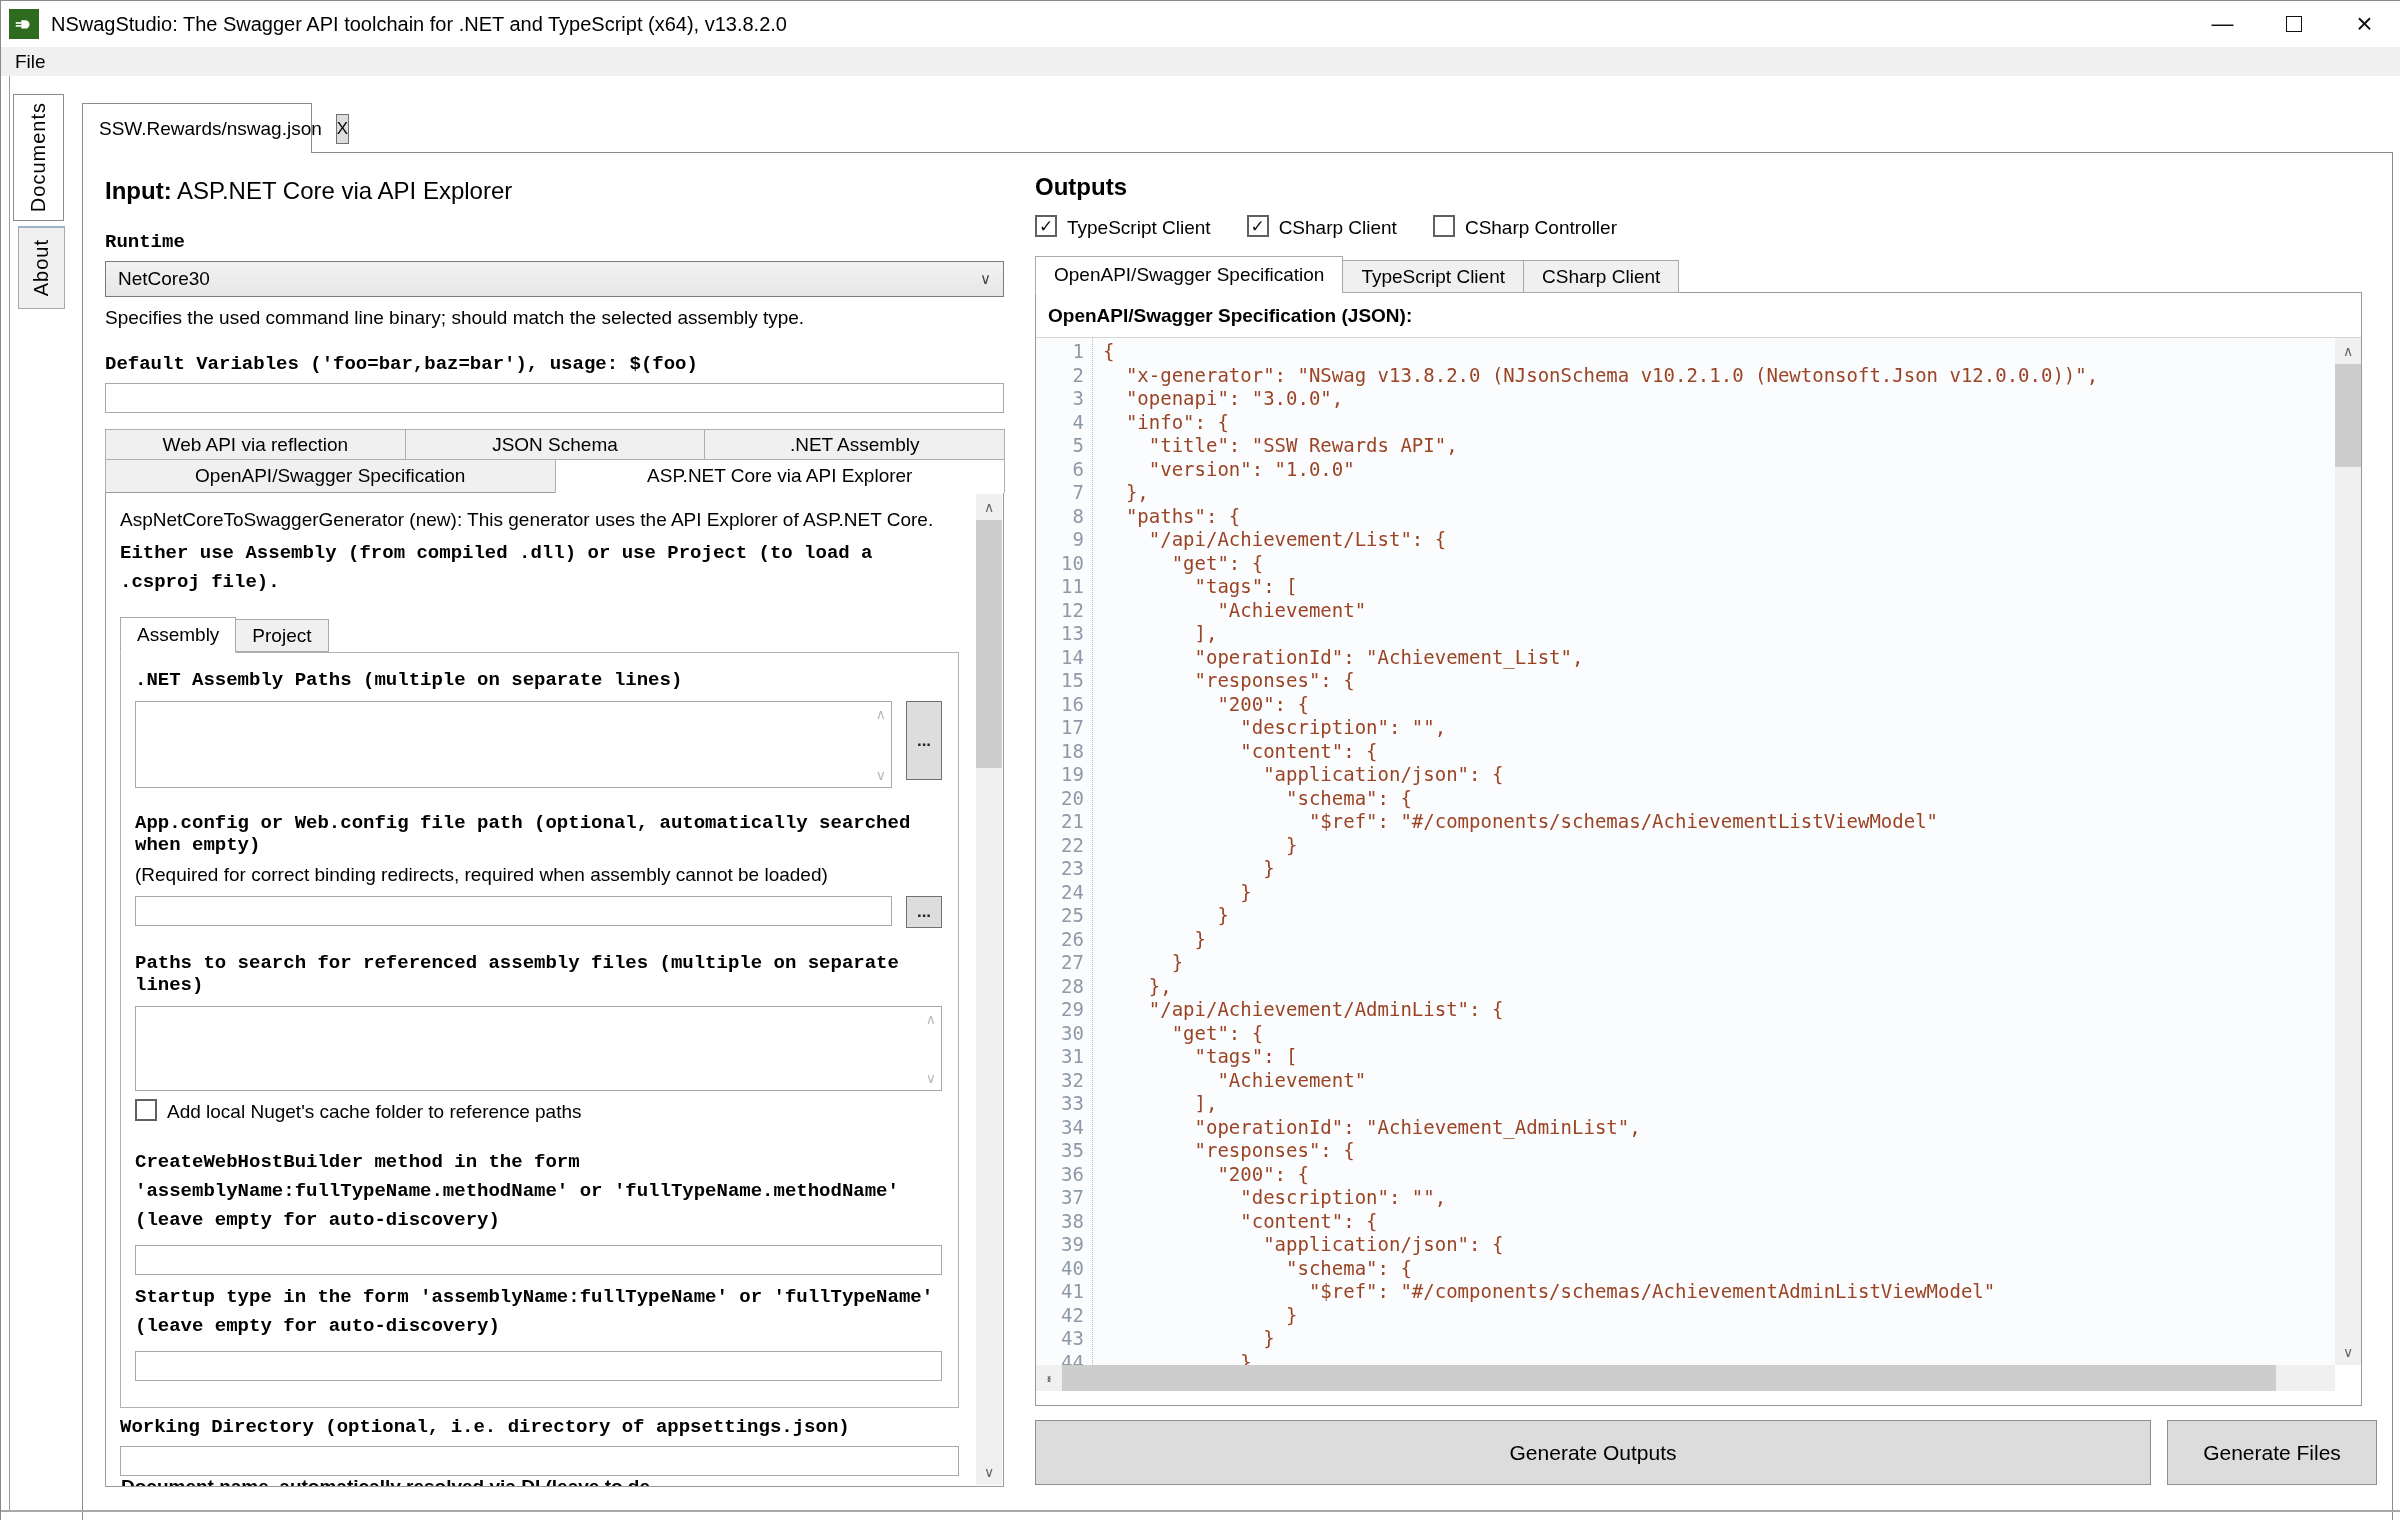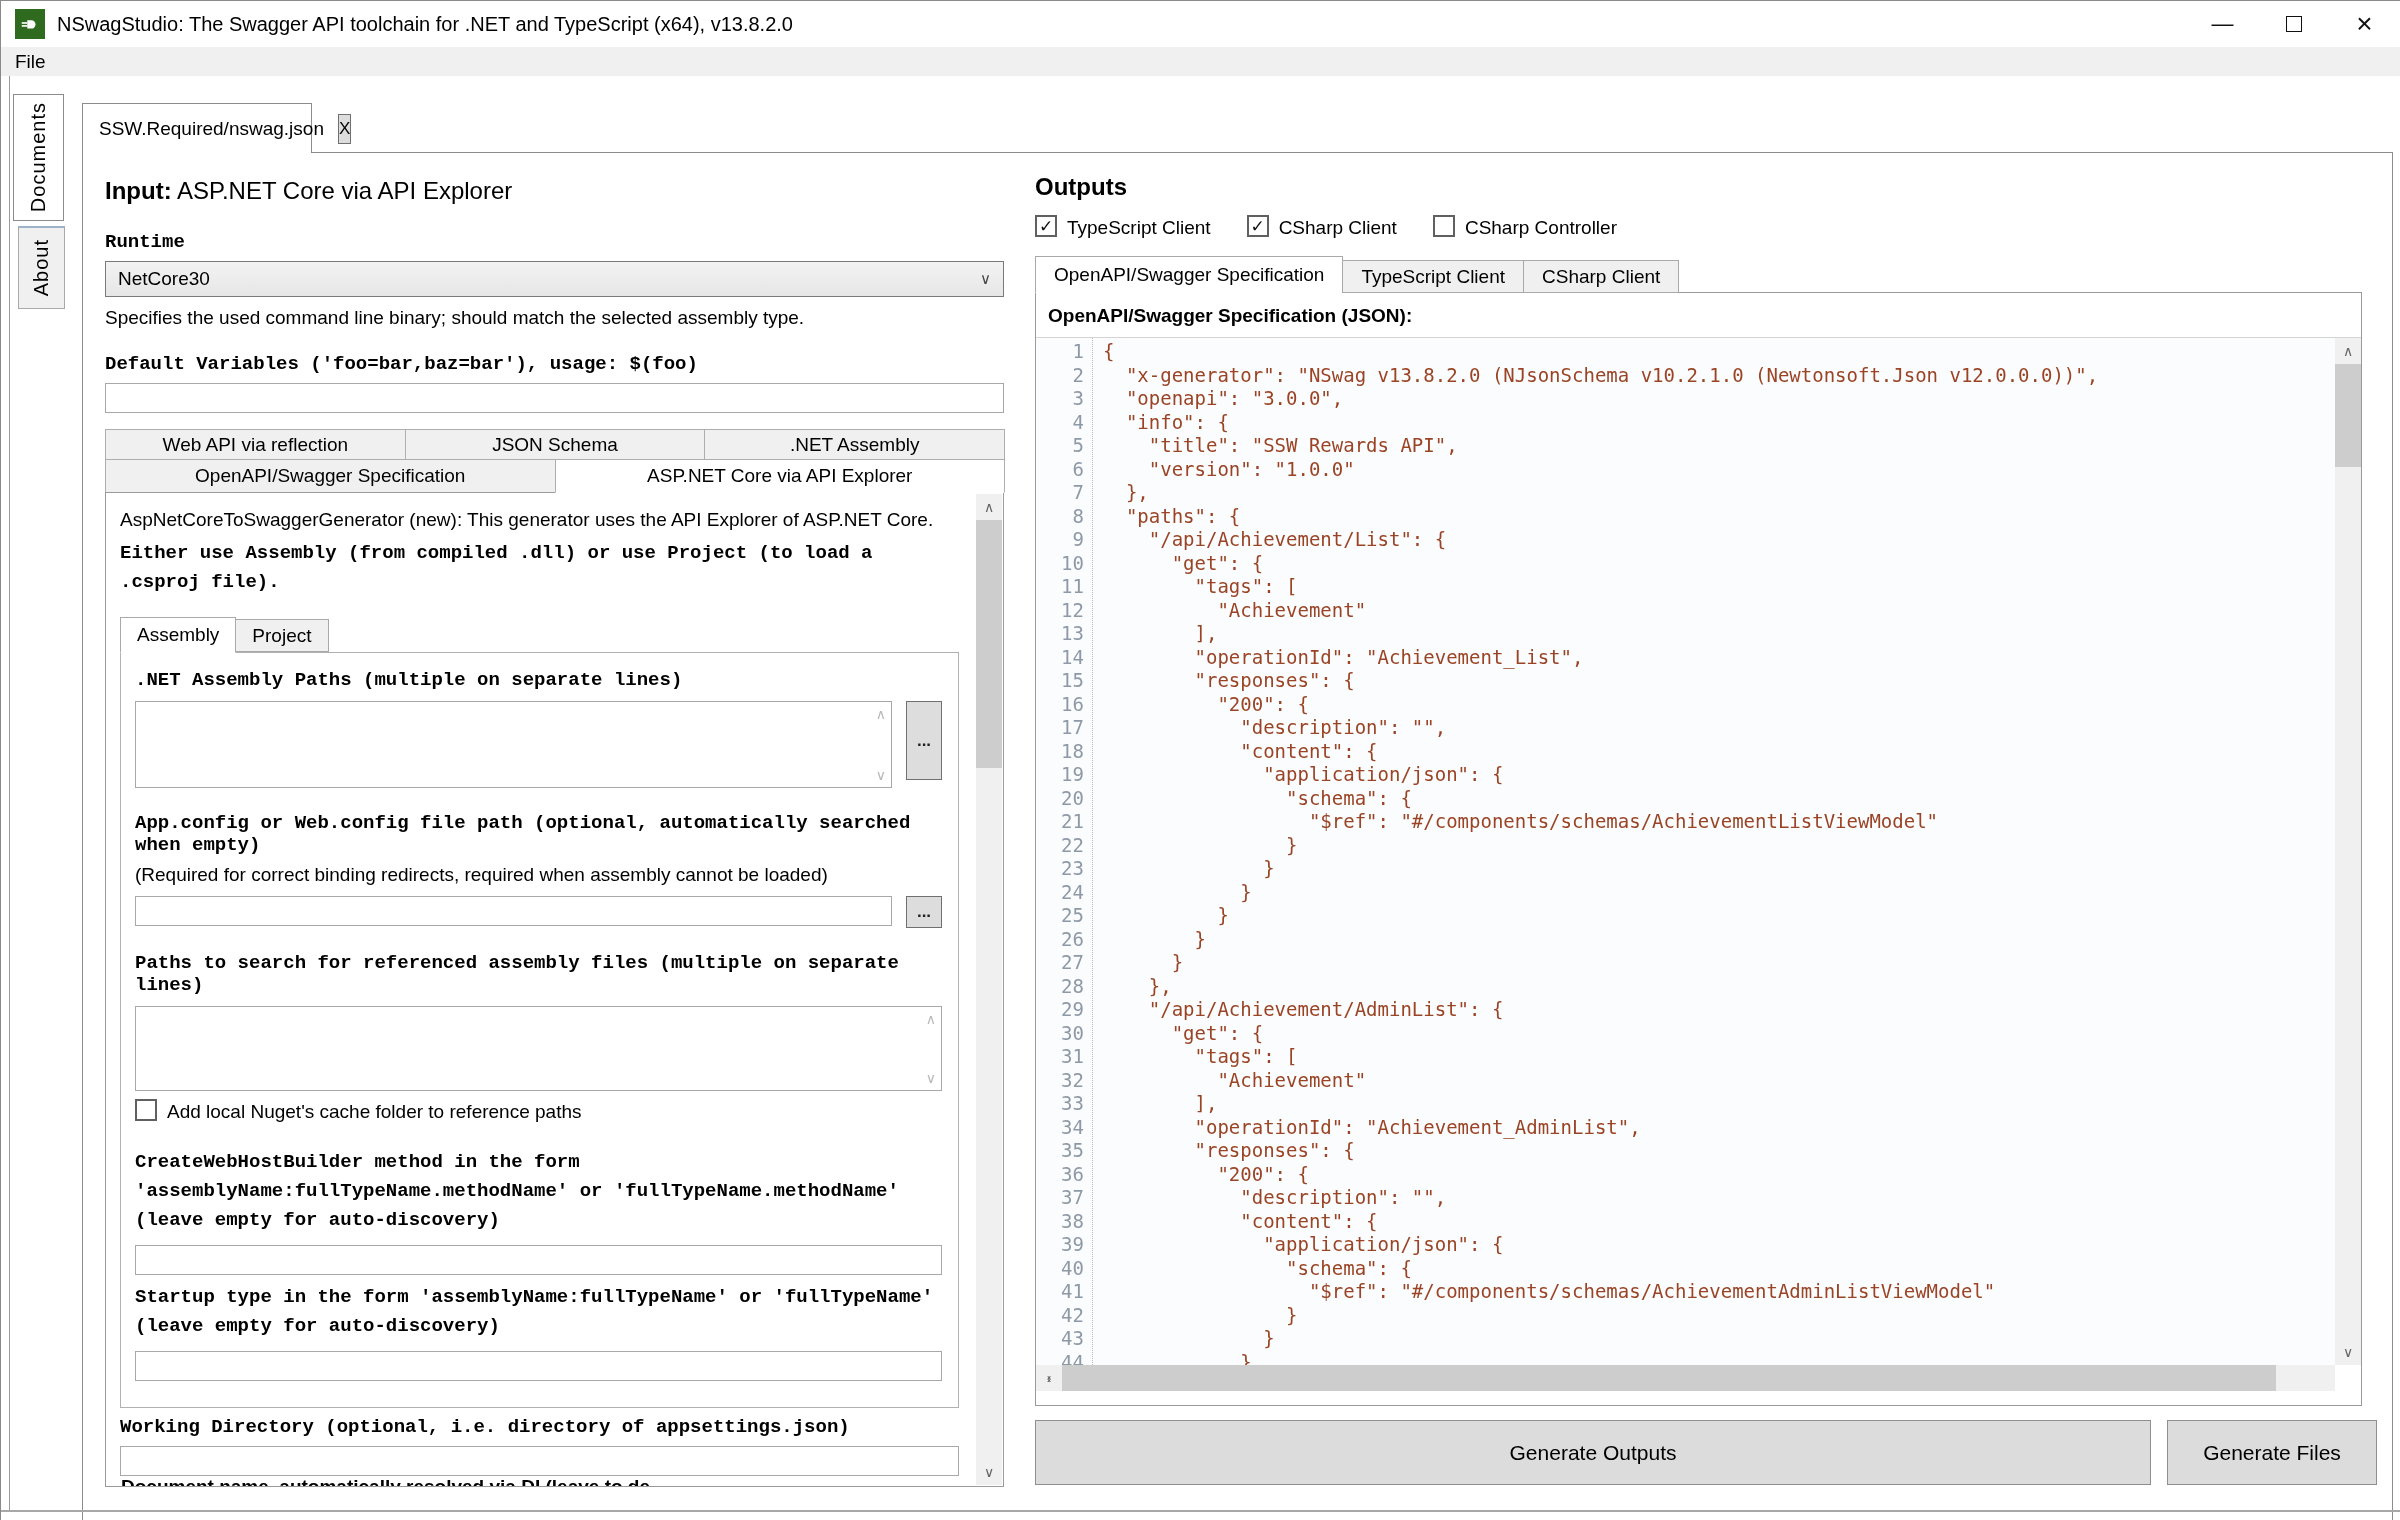--- a/index.html
+++ b/index.html
@@ -1,21 +1,21 @@
 <!DOCTYPE html>
 <html><head>
 <meta charset="utf-8">
 <style>
   * { margin:0; padding:0; box-sizing:border-box; }
   html,body { width:2401px; height:1521px; }
   body { font-family:"Liberation Sans", sans-serif; background:#fff; color:#000; overflow:hidden; position:relative; }
   .window { position:absolute; inset:0; border:1px solid #8a8a8a; background:#fff; }
 
   
-  .titlebar { height:46px; background:#fff; display:flex; align-items:center; padding-left:14px; position:relative; }
+  .titlebar { height:46px; background:#fff; display:flex; align-items:center; padding-left:8px; position:relative; }
   .appicon { width:30px; height:30px; background:#2f6b1f; display:flex; align-items:center; justify-content:center; margin-right:12px; }
   .appicon svg { width:22px; height:22px; }
   .title { font-size:20px; color:#000; }
   .wincontrols { position:absolute; right:0; top:0; height:46px; display:flex; }
   .wincontrols .wc { width:71px; height:46px; display:flex; align-items:center; justify-content:center; font-size:22px; color:#111; }
   .maxbox { width:16px; height:16px; border:1.5px solid #111; display:inline-block; }
   .wc.close { font-size:28px; }
 
   
   .menubar { height:30px; background:#f0f0f0; display:flex; align-items:center; padding-left:14px; }
@@ -143,21 +143,21 @@
   <div class="content">
 
     <div class="side-tab side-doc">
       <span class="vtext">Documents</span>
     </div>
     <div class="side-tab side-about">
       <span class="vtext">About</span>
     </div>
 
     <div class="doc-tab">
-      <span class="dt-label">SSW.Required/nswag.json</span>
+      <span class="dt-label">SSW.Rewards/nswag.json</span>
       <button class="tab-close">X</button>
     </div>
 
     <div class="main-panel">
 
       <div class="left-col">
         <div class="h1 mt24">
           <span class="b">Input:</span>
           <span>ASP.NET Core via API Explorer</span>
         </div>

